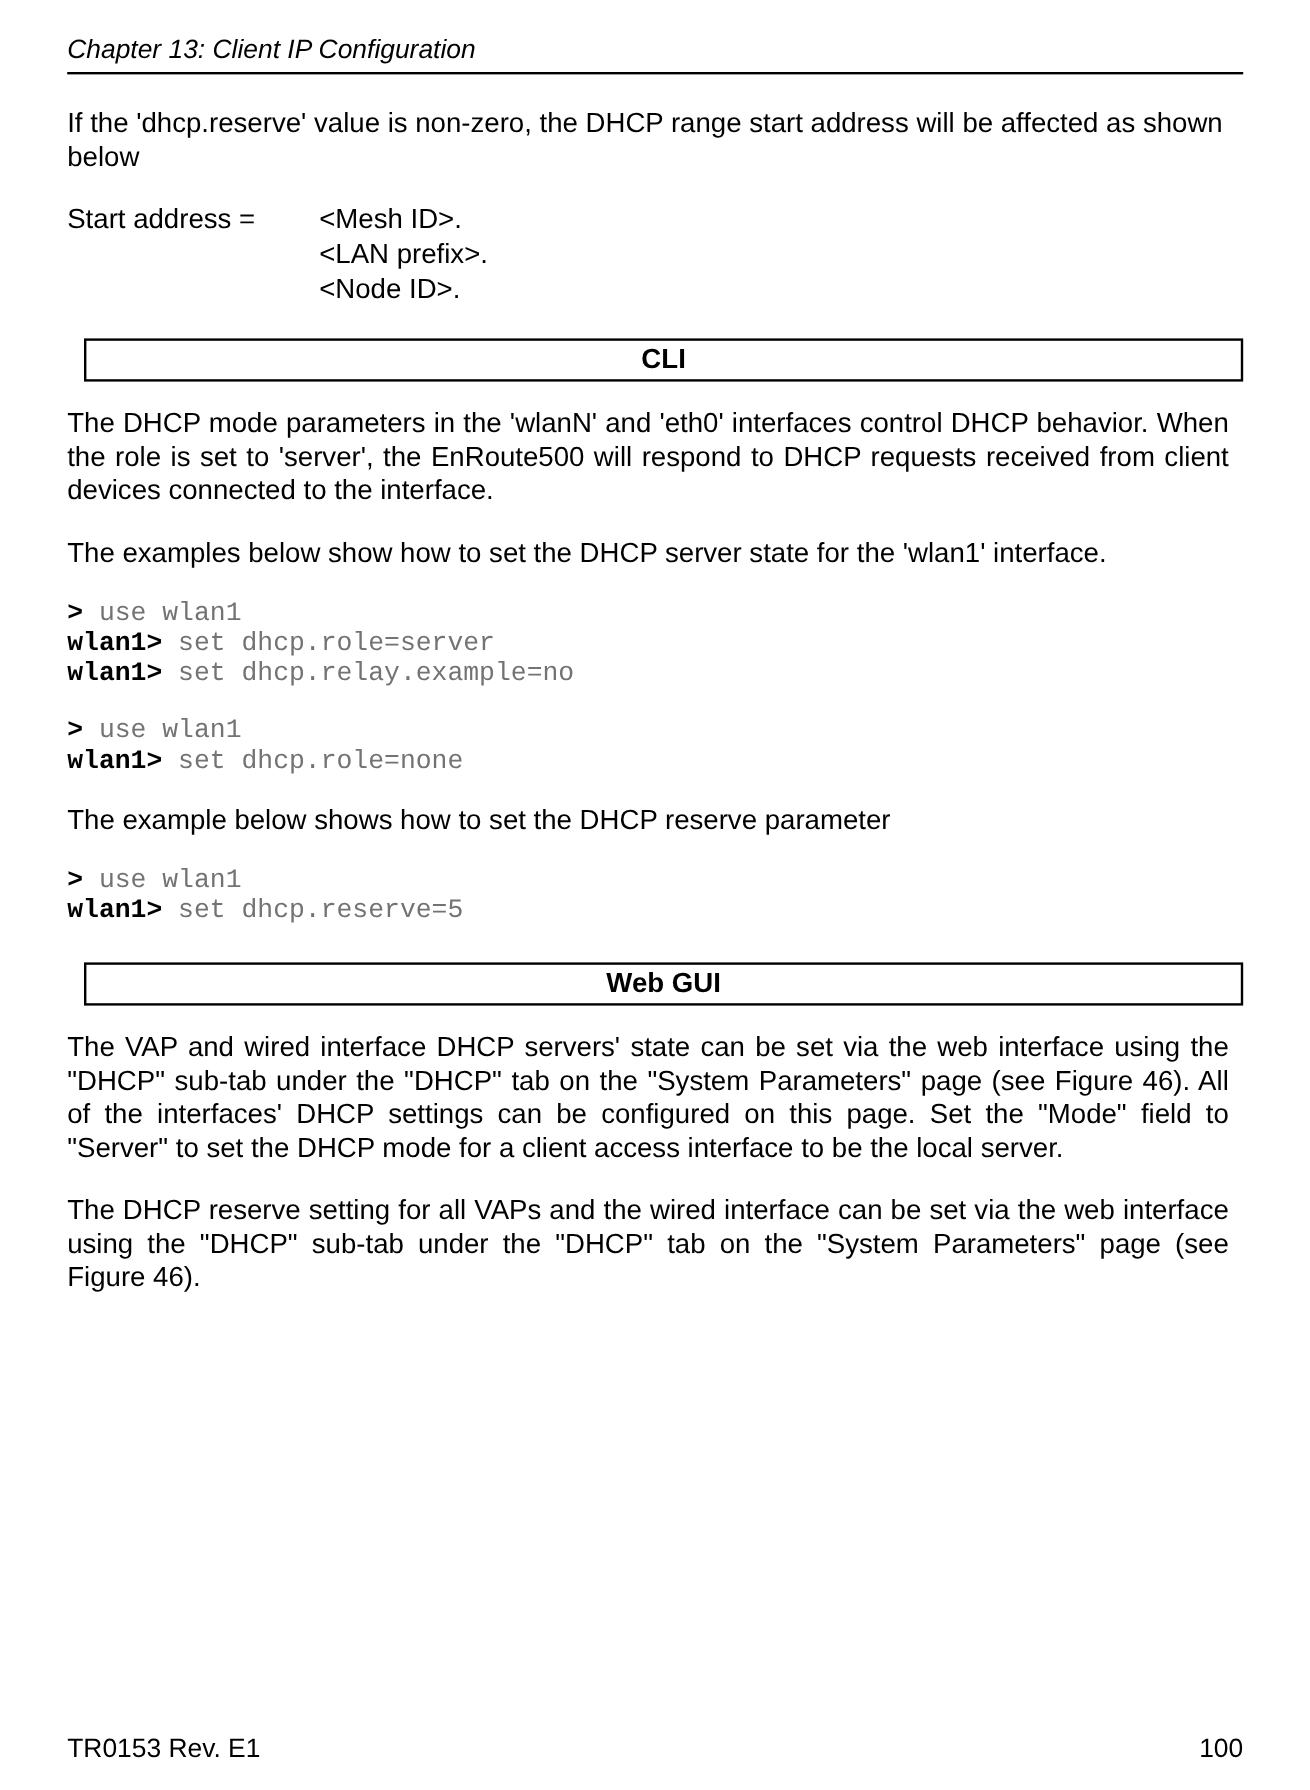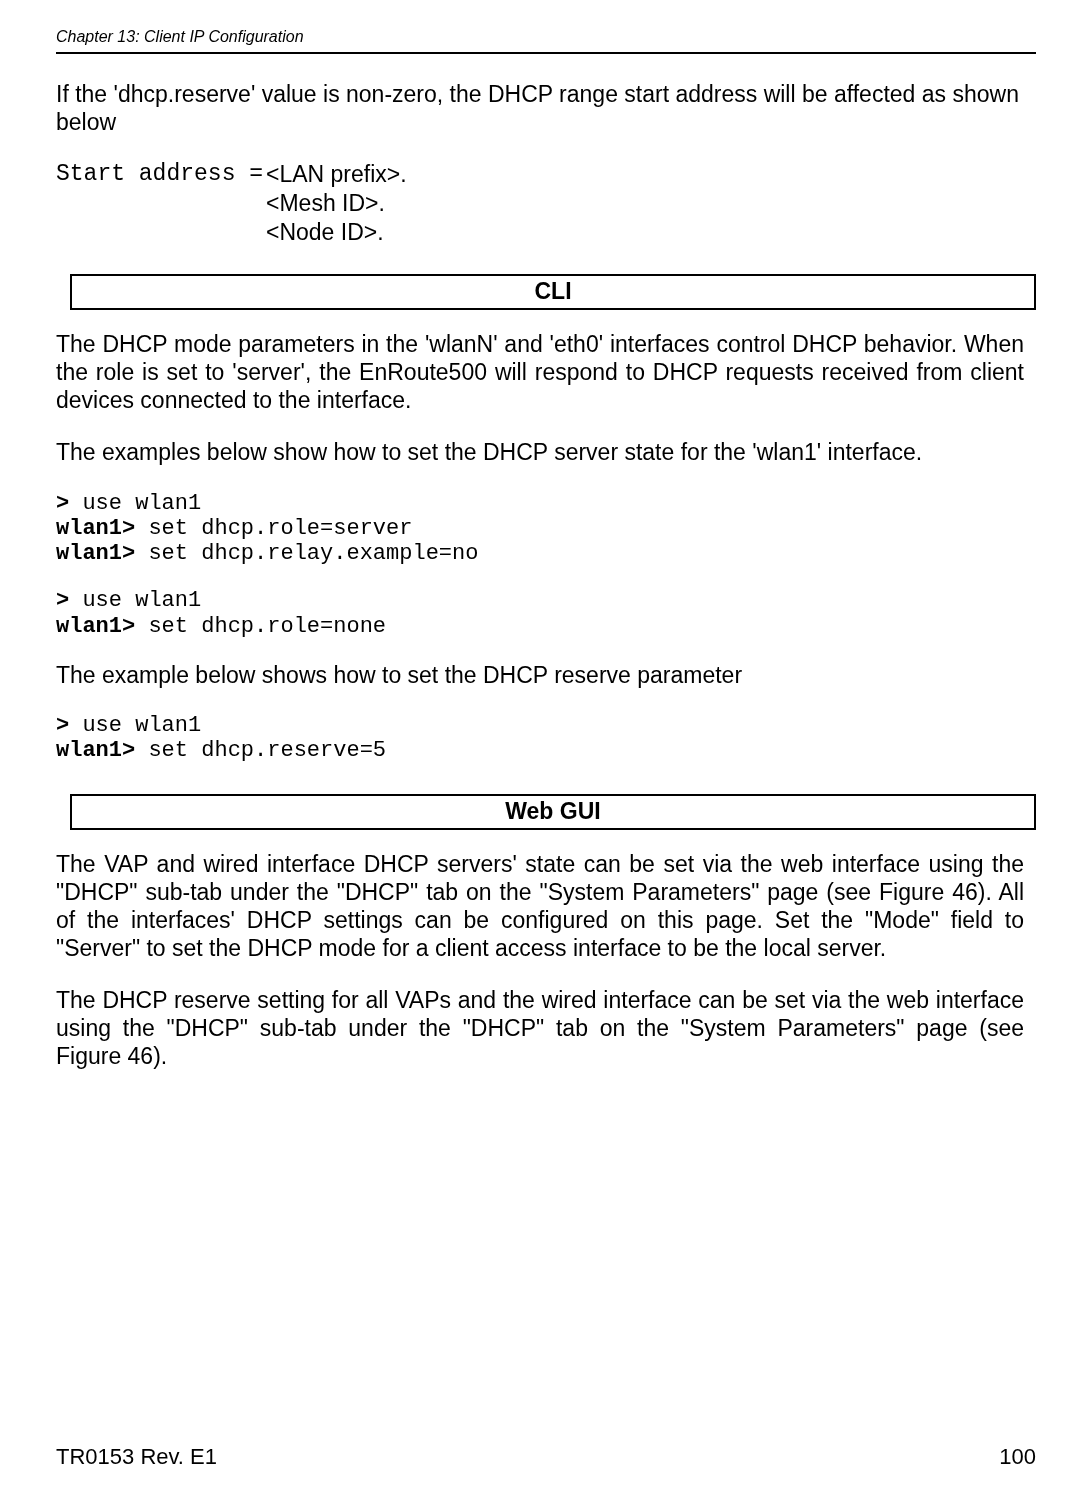--- a/index.html
+++ b/index.html
@@ -14,54 +14,54 @@
   }
   .page {
     box-sizing: border-box;
     width: 1092px;
     height: 1492px;
     padding: 28px 56px 32px 56px;
     position: relative;
   }
   .chapter-header {
     font-style: italic;
-    font-size: 16px;
+    font-size: 22px;
     margin-bottom: 6px;
   }
   .hr {
     border: none;
     border-top: 2px solid #000;
     margin: 0 0 26px 0;
   }
   .body-text {
     font-size: 23px;
     line-height: 1.22;
     margin: 0 12px 24px 0;
   }
   .justify { text-align: justify; }
   .addr-row { display: flex; font-size: 23px; line-height: 1.25; }
-  .addr-label { min-width: 210px; font-family: Liberation Mono, monospace; }
+  .addr-label { min-width: 210px; }
   .addr-vals { flex: 1; }
   .addr-vals div { margin-bottom: 0; }
   .section-head {
     border: 2px solid #000;
     text-align: center;
     font-weight: bold;
     font-size: 23px;
     padding: 2px 0 3px 0;
     margin: 28px 0 20px 14px;
   }
   pre.code {
     font-family: "Courier New", Courier, monospace;
     font-size: 22px;
     margin: 0 0 22px 0;
     white-space: pre;
     line-height: 1.15;
   }
-  pre.code .gray { color: #000000; }
+  pre.code .gray { color: #737373; }
   pre.code .bold { font-weight: bold; }
   .footer {
     position: absolute;
     left: 56px;
     right: 56px;
     bottom: 22px;
     font-size: 22px;
     display: flex;
     justify-content: space-between;
     margin-top: 37px;
@@ -73,22 +73,22 @@
 <div class="page">
 
   <div class="chapter-header">Chapter 13: Client IP Configuration</div>
   <hr class="hr">
 
   <p class="body-text">If the 'dhcp.reserve' value is non-zero, the DHCP range start address will be affected as shown below</p>
 
   <div class="addr-row" style="margin-bottom:4px;">
     <div class="addr-label">Start address =</div>
     <div class="addr-vals">
+      <div>&lt;Mesh ID&gt;.</div>
       <div>&lt;LAN prefix&gt;.</div>
-      <div>&lt;Mesh ID&gt;.</div>
       <div>&lt;Node ID&gt;.</div>
     </div>
   </div>
 
   <div class="section-head">CLI</div>
 
   <p class="body-text justify">The DHCP mode parameters in the 'wlanN' and 'eth0' interfaces control DHCP behavior. When the role is set to 'server', the EnRoute500 will respond to DHCP requests received from client devices connected to the interface.</p>
   <p class="body-text">The examples below show how to set the DHCP server state for the 'wlan1' interface.</p>
 
   <pre class="code"><span class="bold">&gt;</span><span class="gray"> use wlan1</span>

